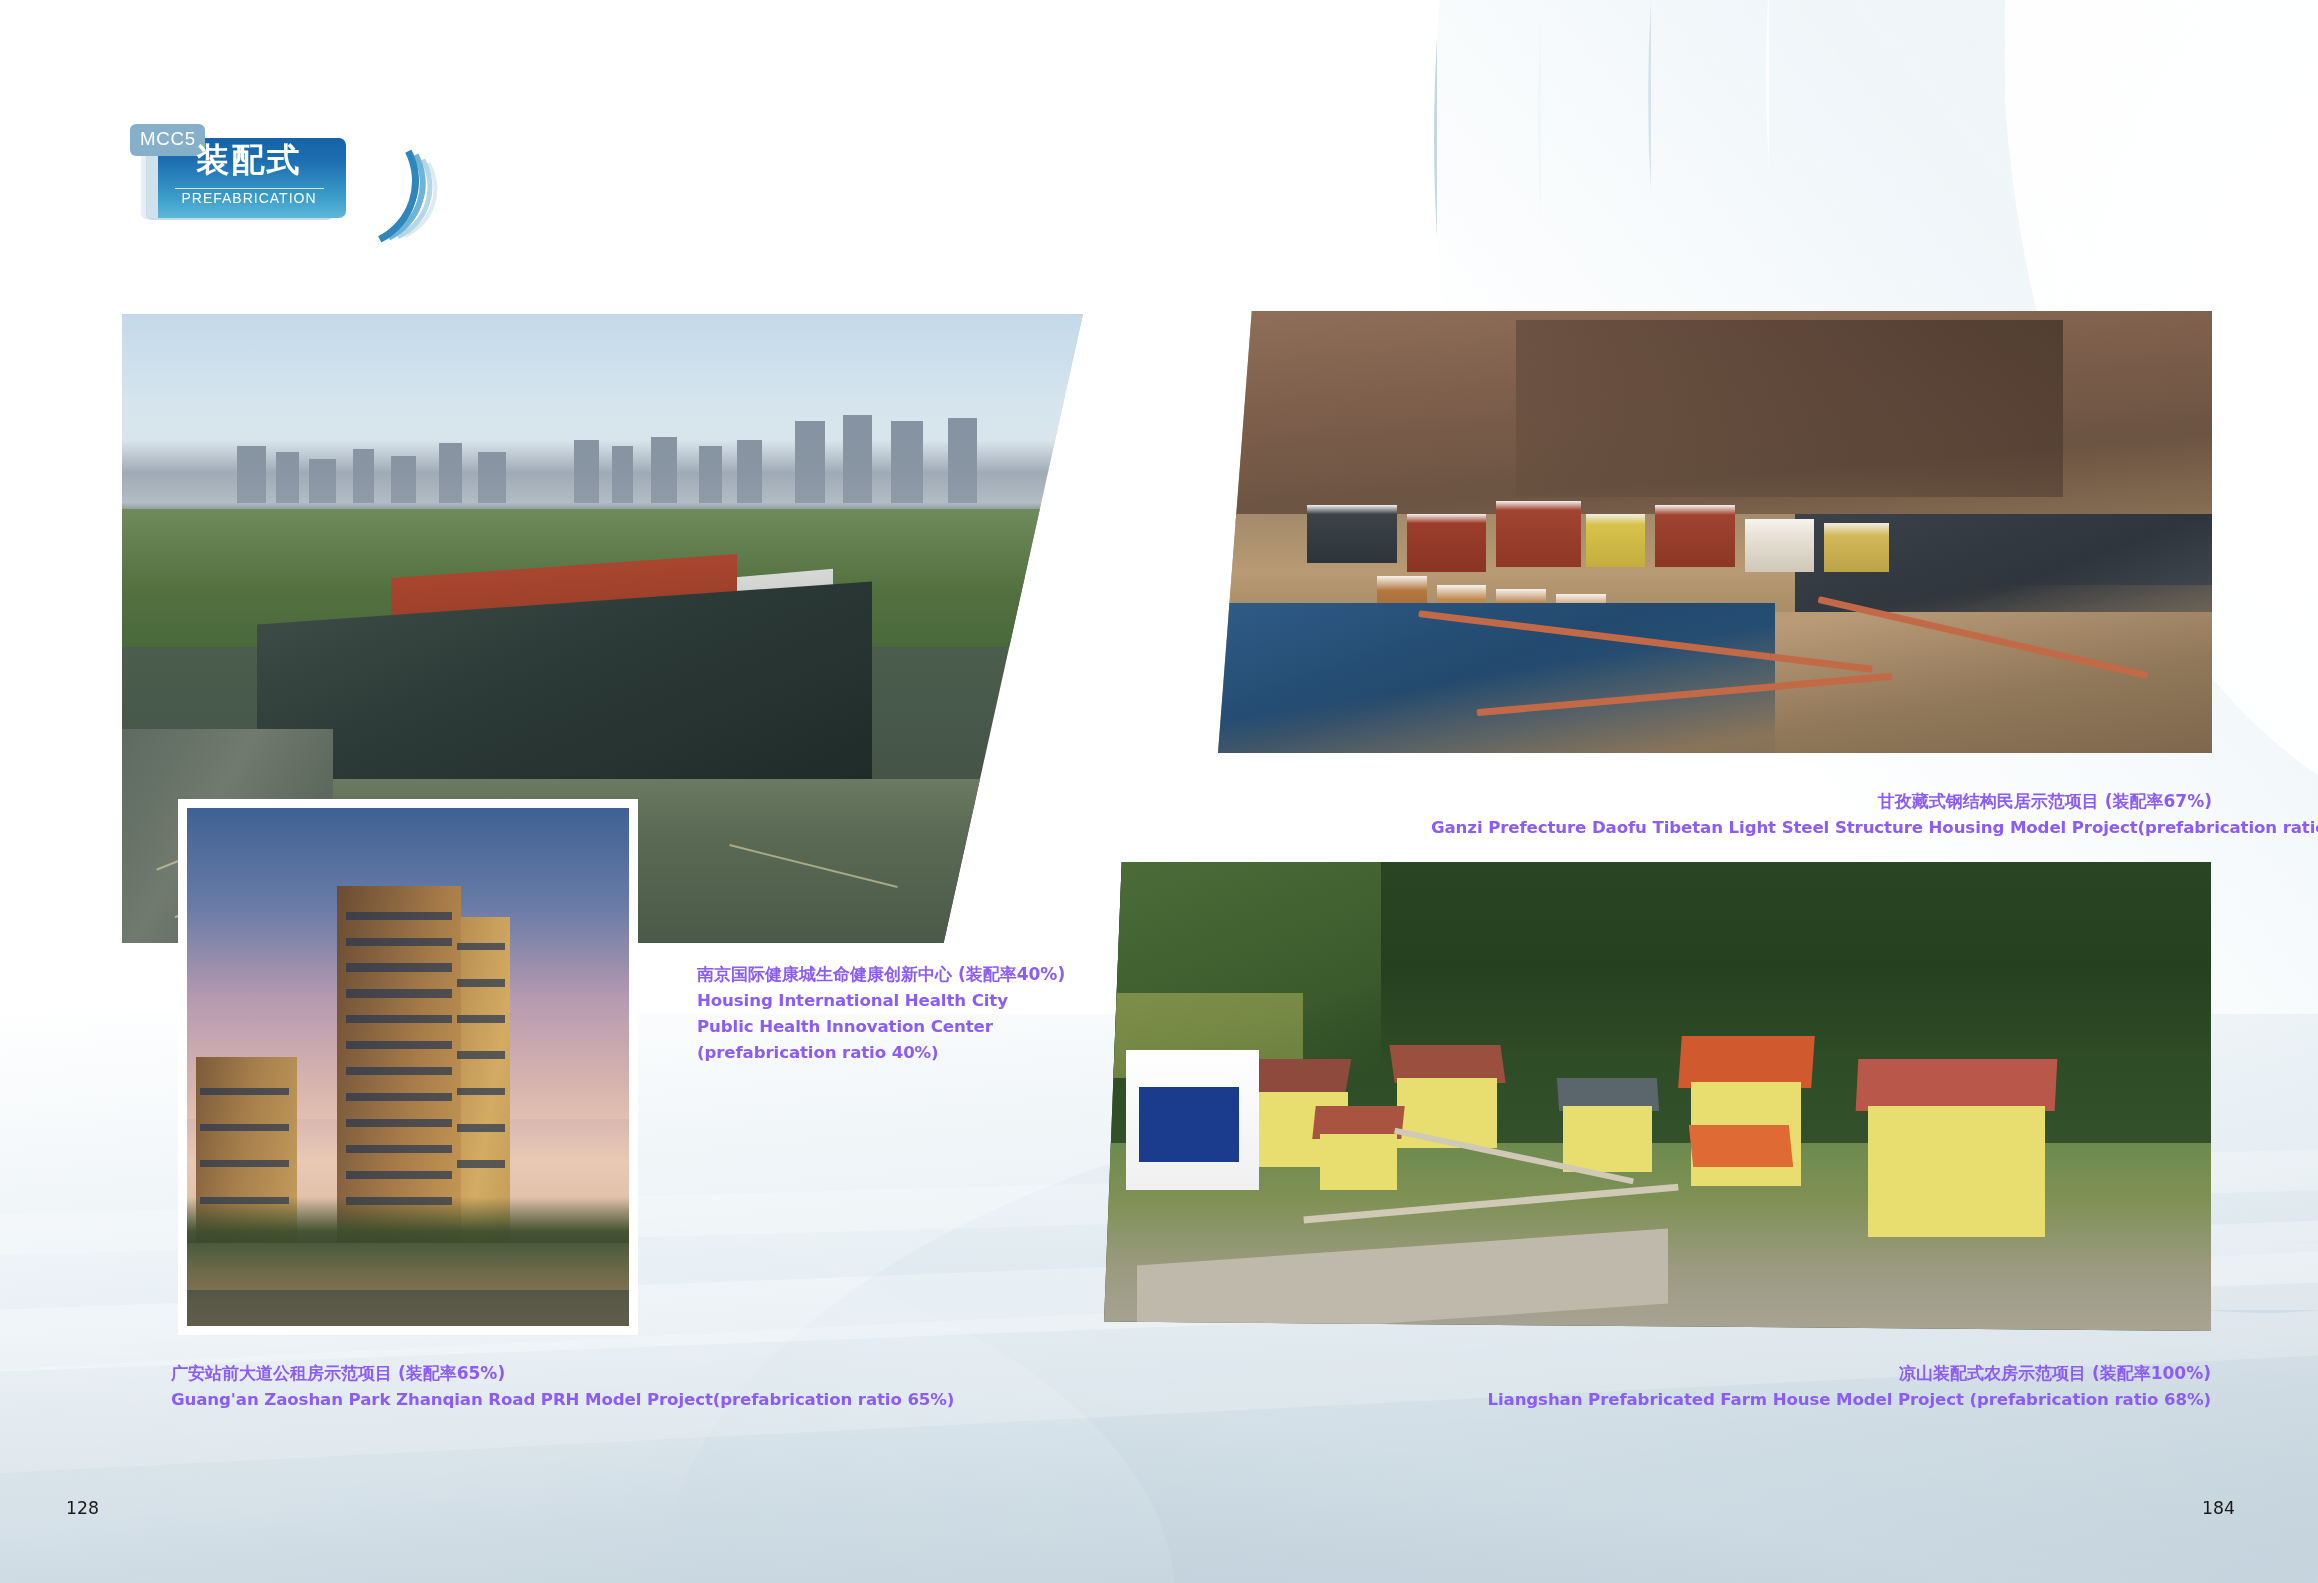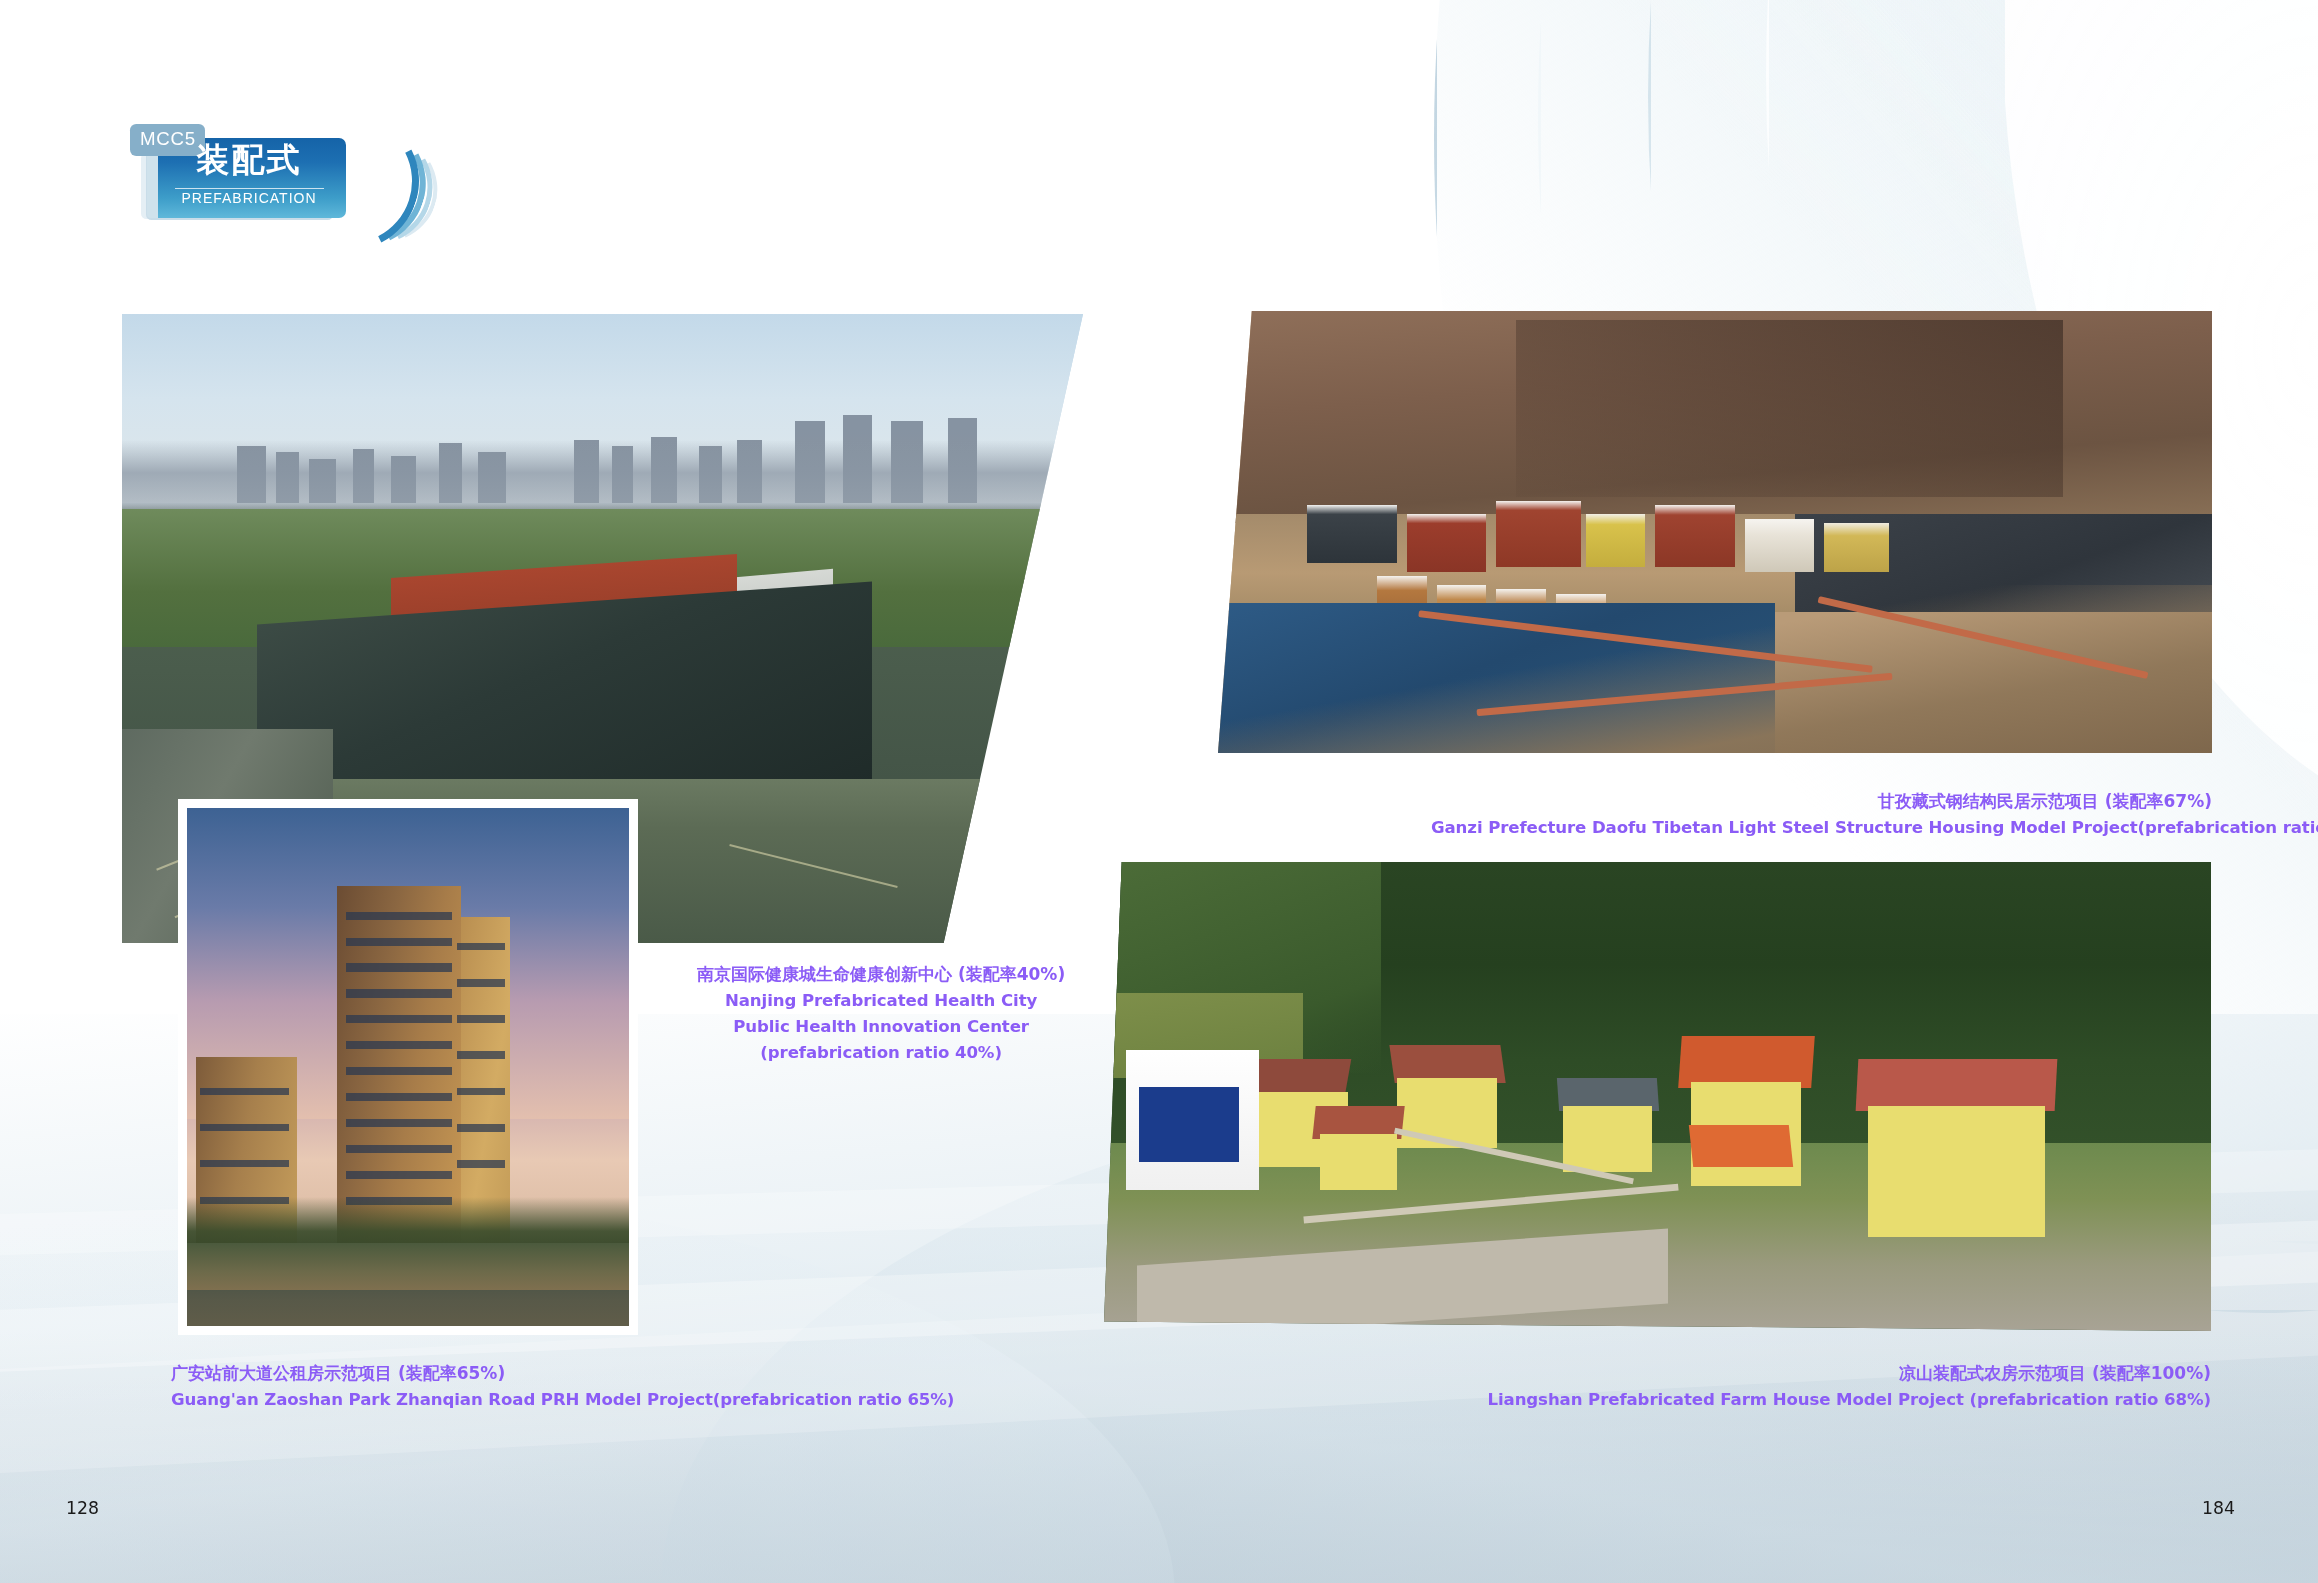--- a/index.html
+++ b/index.html
@@ -236,21 +236,21 @@
     color:#8b5cf6;
     font-family:"DejaVu Sans","Liberation Sans", sans-serif;
     font-weight:bold;
     line-height:1.58;
     font-size:16.6px;
     white-space:nowrap;
   }
   .cap .cn { font-size:17px; letter-spacing:0px; }
   .cap .en { font-size:16.6px; letter-spacing:-0.1px; }
 
-  .cap-nanjing  { left:697px; top:961px; text-align:center; }
+  .cap-nanjing  { left:697px; top:961px; text-align:left; }
   .cap-guangan  { left:171px;  top:1360px; text-align:left; }
   .cap-ganzi    { left:1431px; top:788px; text-align:right; width:781px; }
   .cap-liangshan{ left:1451px; top:1360px; text-align:right; width:760px; }
 
   
   .pagenum {
     position:absolute;
     font-family:"DejaVu Sans","Liberation Sans", sans-serif;
     font-size:17.3px; color:#1a1a1a; font-weight:normal;
     letter-spacing:0px;
@@ -403,21 +403,21 @@
   <div class="ls-sign"></div>
   <div class="ls-banner"></div>
 
   <div class="ls-path" style="left:18%;top:72%;width:34%;height:7px;transform:rotate(-5deg);"></div>
   <div class="ls-path" style="left:26%;top:62%;width:22%;height:5.5px;transform:rotate(12deg);"></div>
   <div class="ls-path" style="left:3%;bottom:2%;width:48%;height:16%;background:#bfb9ab;transform:skewY(-4deg);"></div>
 </div>
 
 <div class="cap cap-nanjing">
   <div class="cn">南京国际健康城生命健康创新中心 (装配率40%)</div>
-  <div class="en">Nanjing Prefabricated Health City</div>
+  <div class="en">Housing International Health City</div>
   <div class="en">Public Health Innovation Center</div>
   <div class="en">(prefabrication ratio 40%)</div>
 </div>
 
 <div class="cap cap-guangan">
   <div class="cn">广安站前大道公租房示范项目 (装配率65%)</div>
   <div class="en">Guang'an Zaoshan Park Zhanqian Road PRH Model Project(prefabrication ratio 65%)</div>
 </div>
 
 <div class="cap cap-ganzi">

